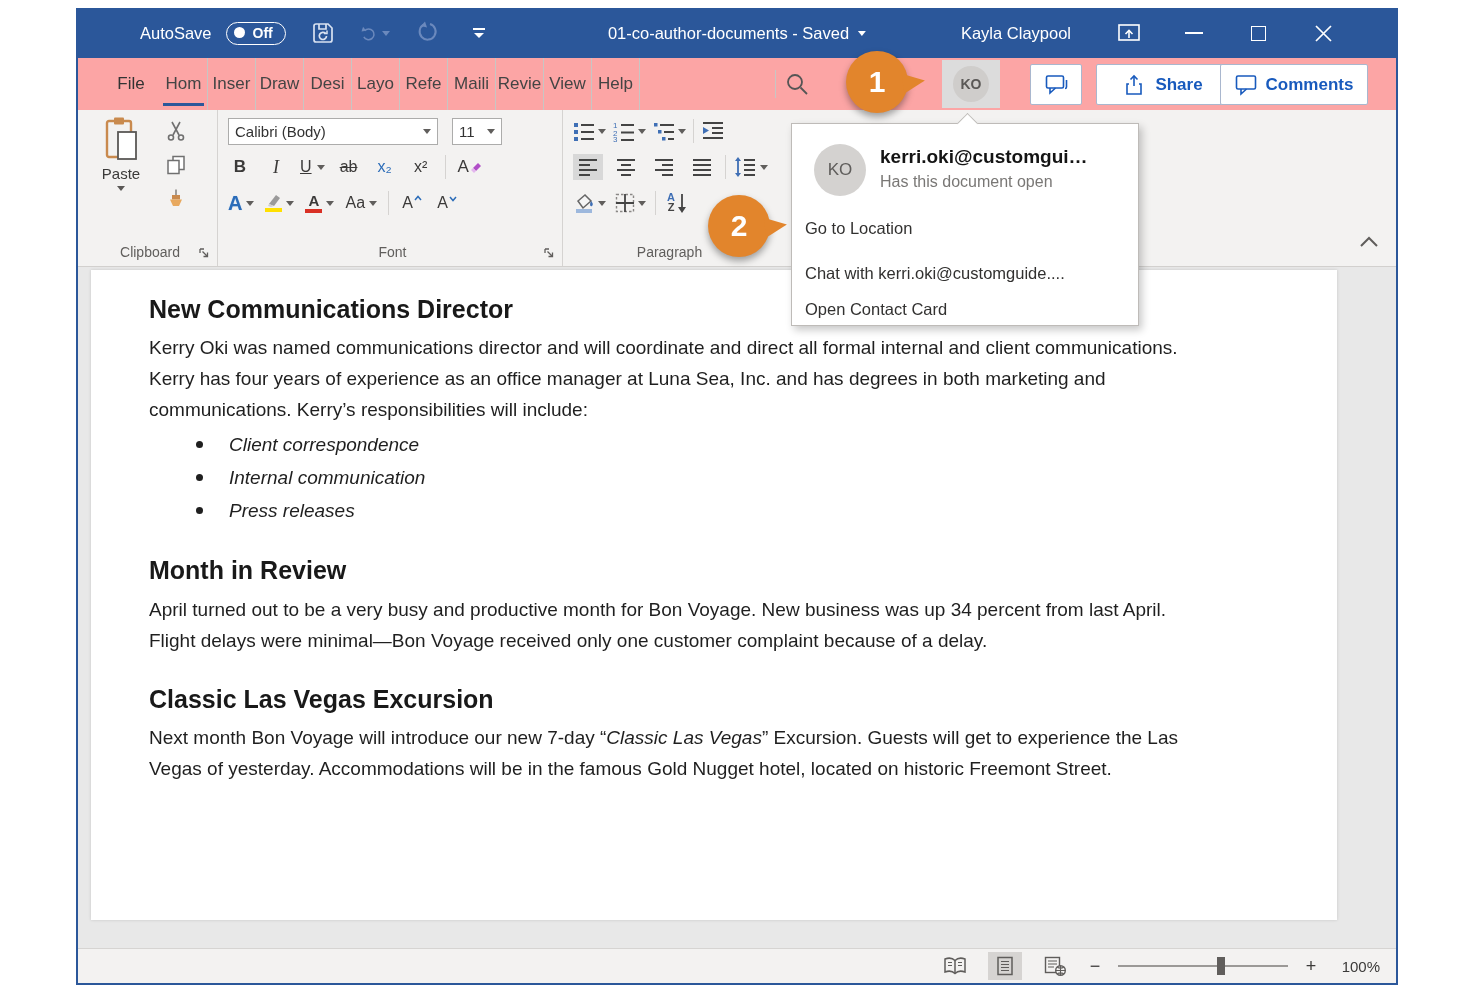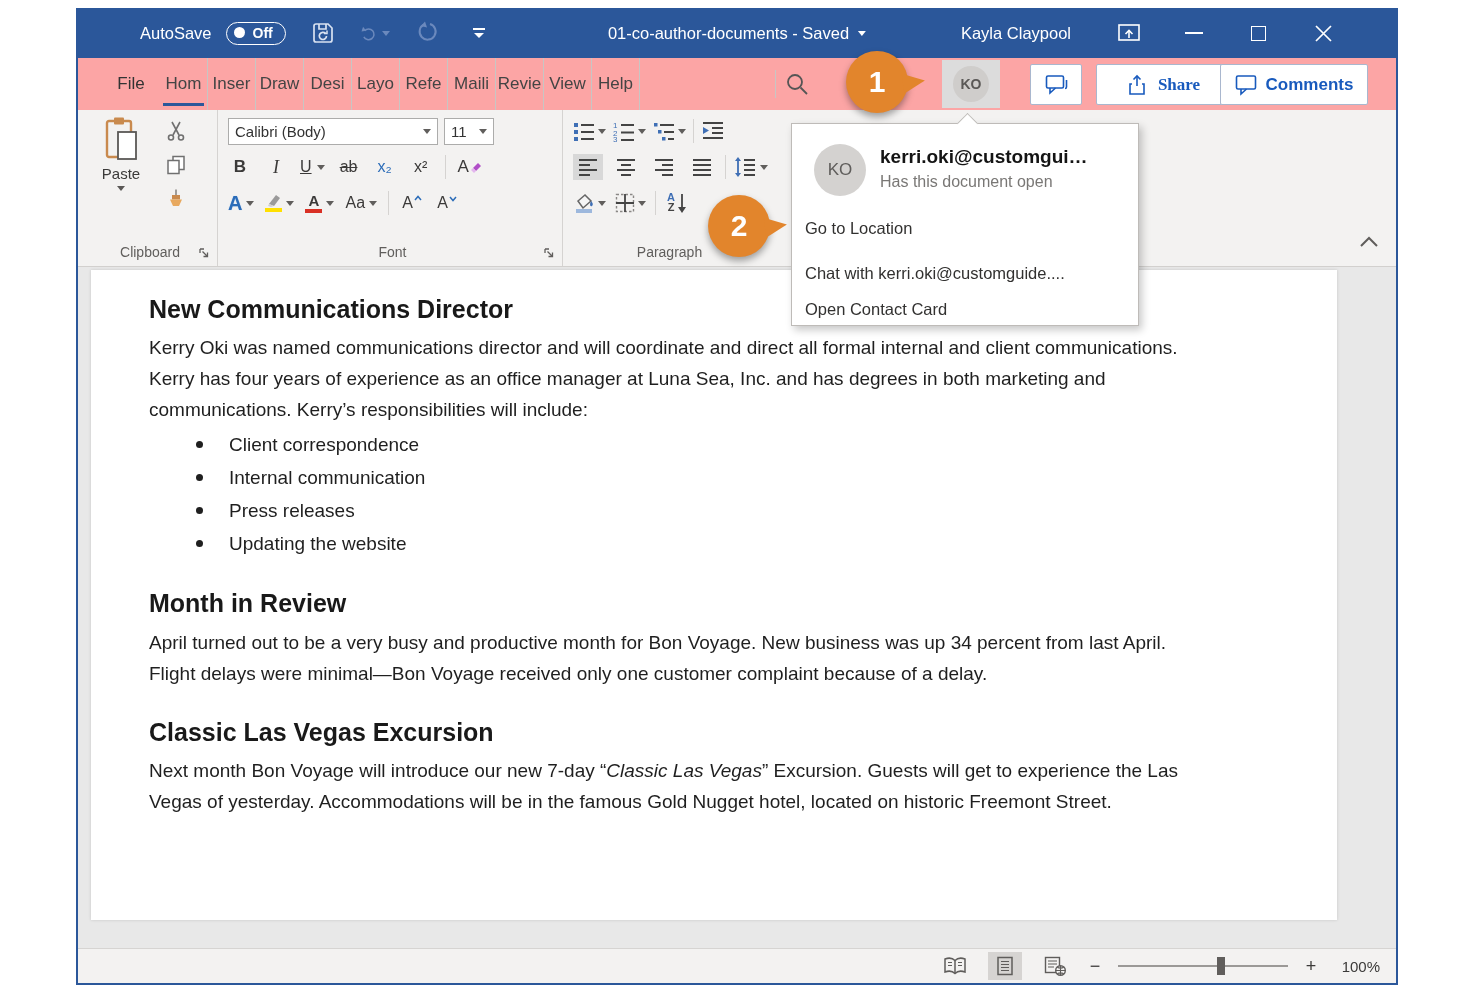--- a/index.html
+++ b/index.html
@@ -37,21 +37,21 @@
   .tall-sep { width:1px; height:28px; background:#c8c6c4; position:absolute; left:697px; top:12px; }
   .search-btn { position:absolute; left:706px; top:13px; width:28px; height:28px; }
   .ko-btn { position:absolute; left:864px; top:2px; width:58px; height:48px; background:#dcdcdc;
     display:flex; align-items:center; justify-content:center; }
   .ko-circle { width:36px; height:36px; border-radius:50%; background:#cfcdcb; color:#5a5856;
     display:flex; align-items:center; justify-content:center; font-size:14px; font-weight:bold; }
   .top-btn { position:absolute; top:6px; height:41px; background:#fff; border:1px solid #a9b7ce;
     border-radius:2px; display:flex; align-items:center; justify-content:center; gap:8px;
     color:#185abd; font-size:17px; font-weight:bold; }
   .btn-chat { left:952px; width:52px; }
-  .btn-share { left:1018px; width:136px;font-family:Liberation Serif, serif; }
+  .btn-share { left:1018px; width:136px; }
   .btn-comments { left:1142px; width:148px; }
 
   
   .ribbon { position:relative; height:157px; background:#f3f2f1; border-bottom:1px solid #d2d0ce; }
   .rgroup { position:absolute; top:0; height:156px; }
   .g-clip { left:0; width:140px; border-right:1px solid #d5d3d1; }
   .g-font { left:140px; width:345px; border-right:1px solid #d5d3d1; }
   .g-para { left:485px; width:230px; }
   .group-label { position:absolute; bottom:6px; left:5px; right:0; text-align:center;
     font-size:14px; color:#605e5c; }
@@ -73,21 +73,21 @@
   .collapse-chev { position:absolute; left:1282px; top:126px; }
 
   
   .docarea { position:relative; height:681px; background:#e8e8e8; }
   .page { position:absolute; left:13px; top:3px; width:1246px; height:650px; background:#fff;
     box-shadow:0 0 3px rgba(0,0,0,.15); }
   .page-inner { padding:24px 0 0 58px; width:1100px; color:#1f1f1f; }
   .doc-h { font-size:25px; font-weight:bold; color:#191919; line-height:1.25; margin-top:28px; }
   .doc-h:first-child { margin-top:0; }
   .doc-p { font-size:19px; line-height:31px; margin-top:7px; max-width:1038px; }
-  .doc-ul { list-style:none; margin-top:3px; }
+  .doc-ul { list-style:none; margin-top:3px;font-style:italic; }
   .doc-ul li { position:relative; padding-left:80px; line-height:33px; font-size:19px; }
   .doc-ul li::before { content:""; position:absolute; left:47px; top:13px; width:7px; height:7px;
     border-radius:50%; background:#1f1f1f; }
 
   
   .statusbar { position:relative; height:35px; background:#f3f2f1; border-top:1px solid #d6d4d2;
     display:flex; align-items:center; font-size:15px; color:#3b3a39; }
   .sb-left { display:flex; align-items:center; gap:28px; padding-left:16px; }
   .sb-right { position:absolute; right:0; display:flex; align-items:center; gap:16px; padding-right:16px; }
   .sb-ico { width:34px; height:28px; display:flex; align-items:center; justify-content:center; }
@@ -275,21 +275,21 @@
       </div>
       <div class="group-label">Clipboard</div>
       <span class="launcher">
         <svg width="11" height="11" viewBox="0 0 11 11" stroke="#605e5c" stroke-width="1.3" fill="none">
           <path d="M1,1 h4 M1,1 v4 M3.5,3.5 l5,5 M8.5,4.5 v4 h-4"></path>
         </svg>
       </span>
     </div>
 
     <div class="rgroup g-font">
-      <div class="rowf" style="top:8px; gap:6px;">
+      <div class="rowf" style="top:8px; gap:14px;">
         <span class="combo" style="width:210px">
           <span>Calibri (Body)</span>
           <span class="cdn" style="color:#605e5c"></span>
         </span>
         <span class="combo" style="width:50px">
           <span>11</span>
           <span class="cdn" style="color:#605e5c"></span>
         </span>
       </div>
       <div class="rowf" style="top:44px; gap:12px;">
@@ -470,21 +470,20 @@
 
   <div class="docarea">
     <div class="page">
       <div class="page-inner">
         <div class="doc-h">New Communications Director</div>
         <p class="doc-p">Kerry Oki was named communications director and will coordinate and direct all formal internal and client communications. Kerry has four years of experience as an office manager at Luna Sea, Inc. and has degrees in both marketing and communications. Kerry’s responsibilities will include:</p>
         <ul class="doc-ul">
           <li>Client correspondence</li>
           <li>Internal communication</li>
           <li>Press releases</li>
-          <li>Updating the website</li>
         </ul>
         <div class="doc-h">Month in Review</div>
         <p class="doc-p">April turned out to be a very busy and productive month for Bon Voyage. New business was up 34 percent from last April. Flight delays were minimal—Bon Voyage received only one customer complaint because of a delay.</p>
         <div class="doc-h">Classic Las Vegas Excursion</div>
         <p class="doc-p"><span>Next month Bon Voyage will introduce our new 7-day “</span><i>Classic Las Vegas</i><span>” Excursion. Guests will get to experience the Las Vegas of yesterday. Accommodations will be in the famous Gold Nugget hotel, located on historic Freemont Street.</span></p>
       </div>
     </div>
   </div>
 
   <div class="statusbar">

